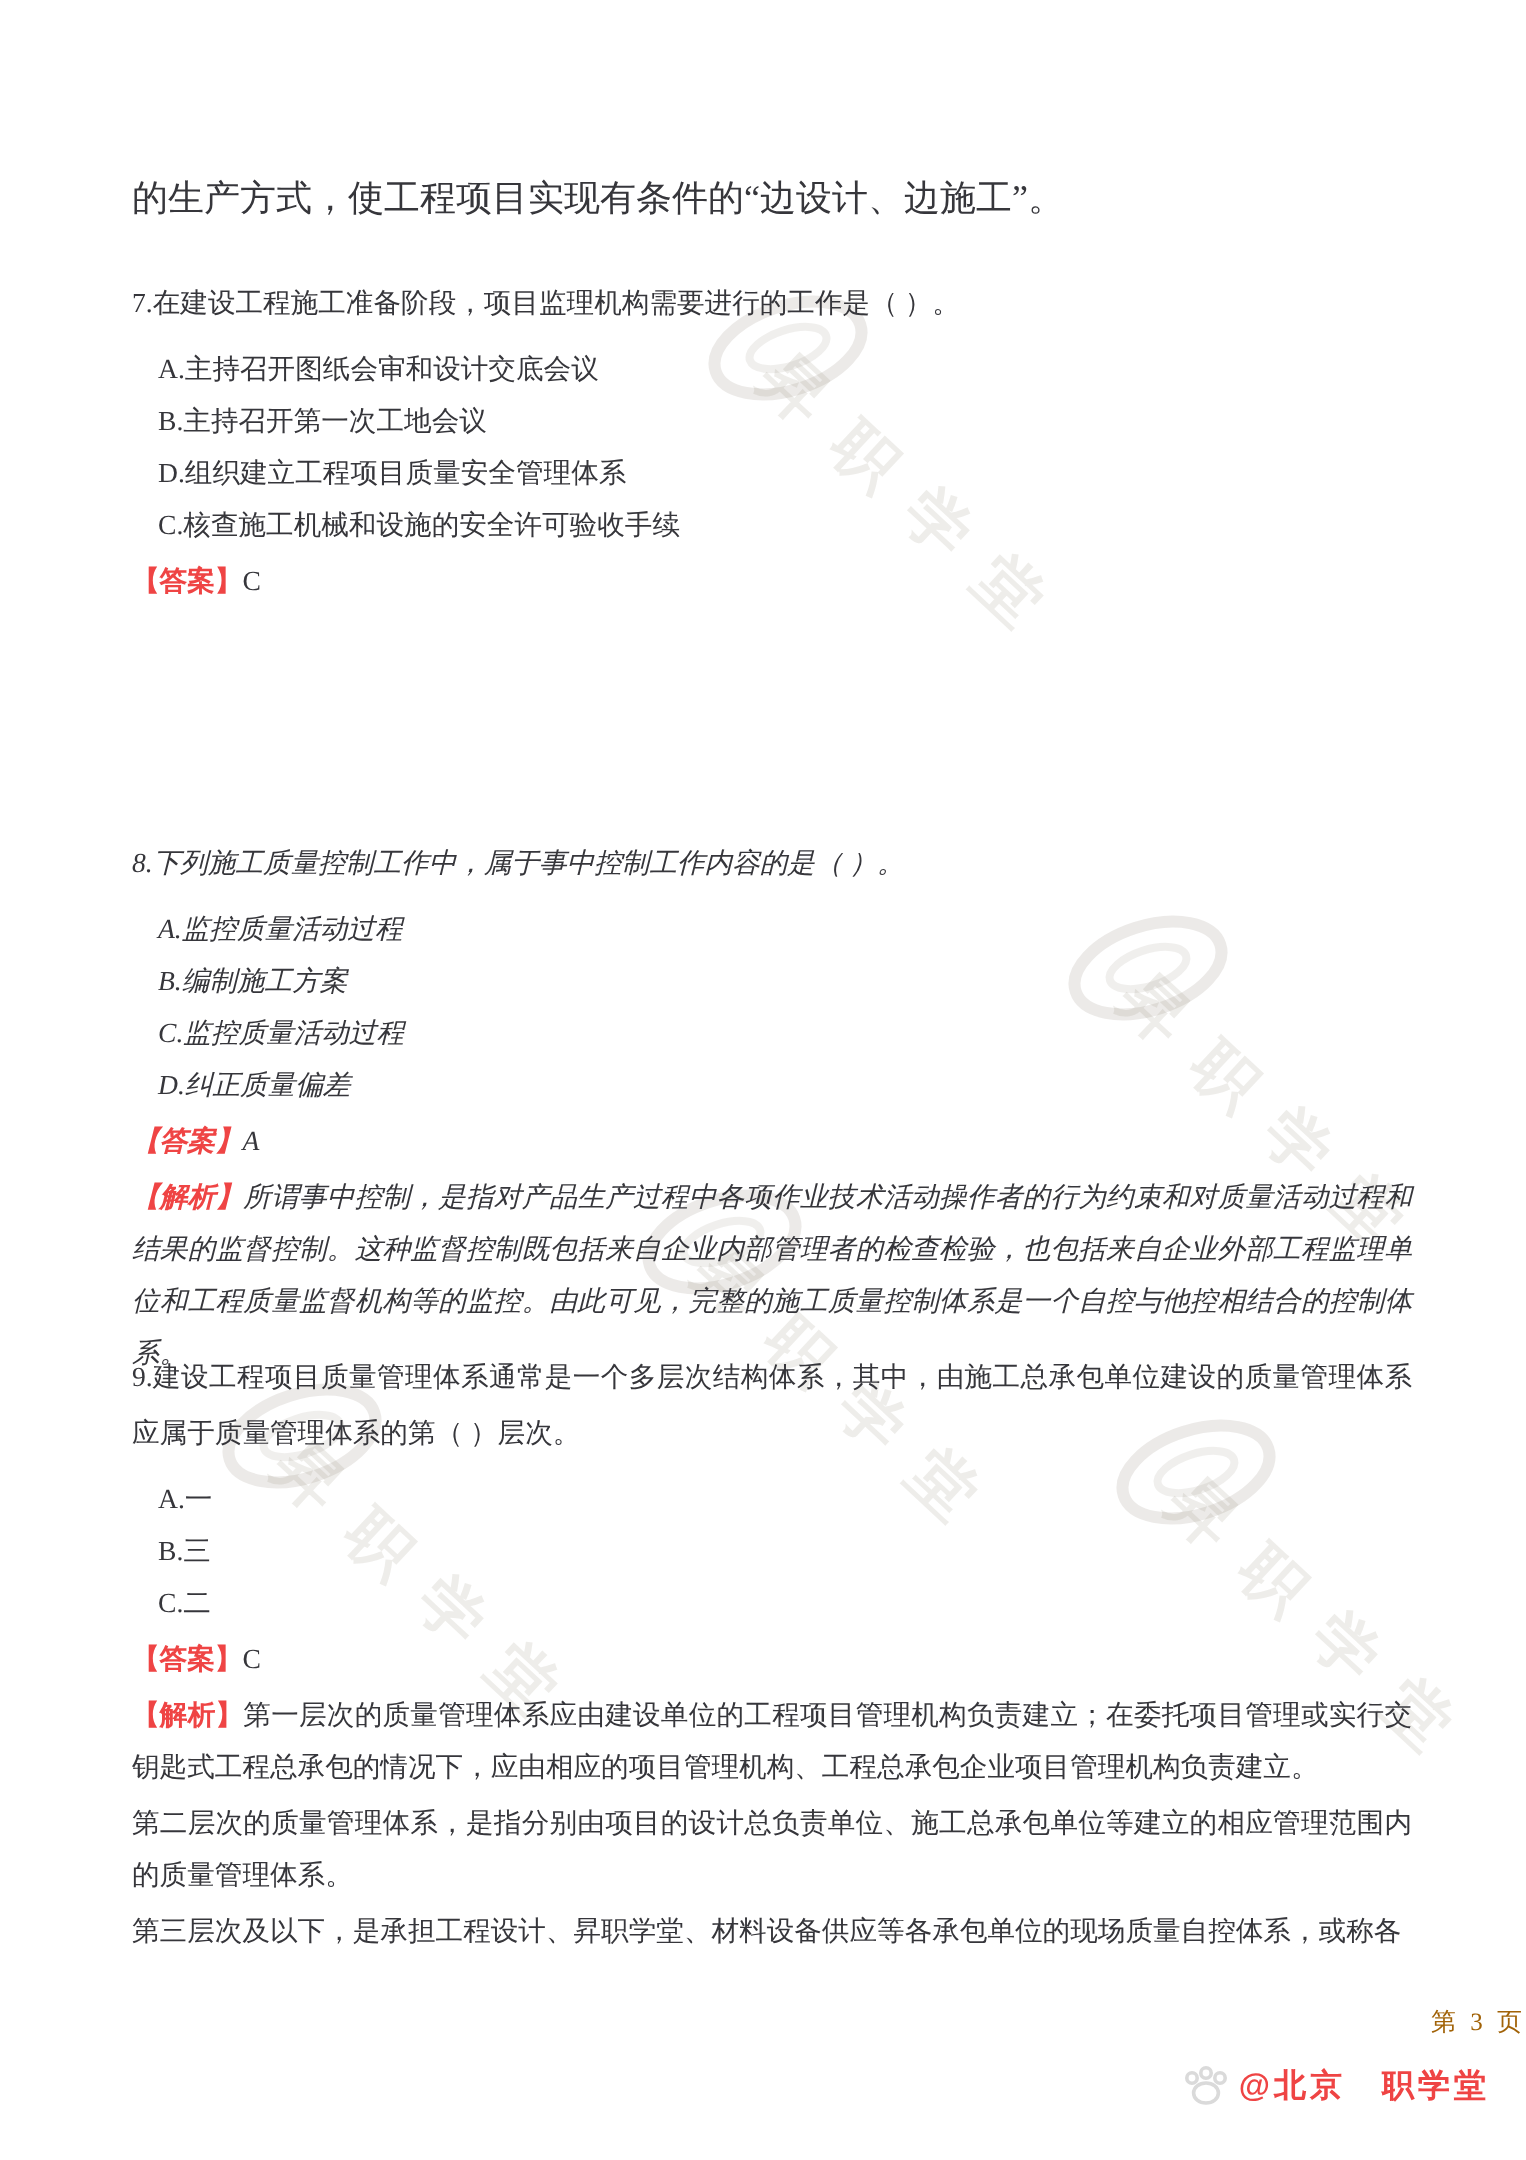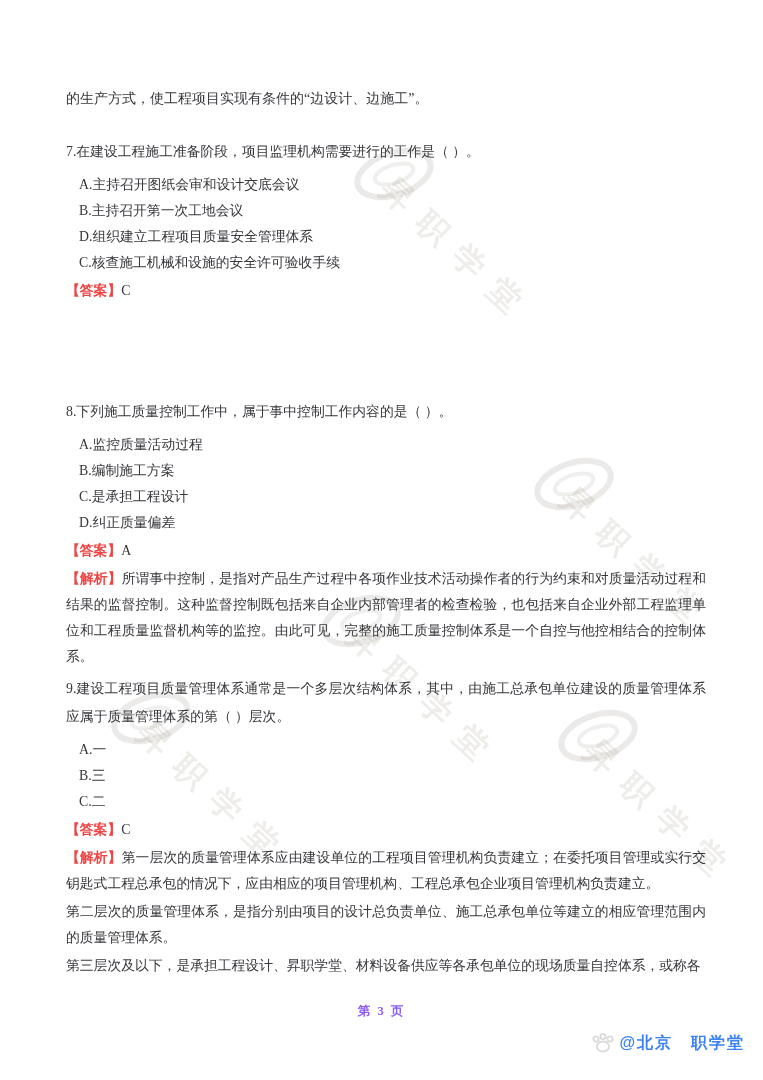--- a/index.html
+++ b/index.html
@@ -16,45 +16,45 @@
   .wm svg { position:absolute; top:0; left:0; }
   .wm-text {
     position:absolute; top:30px; left:52px;
     transform:rotate(43deg); transform-origin:left top;
     font-family:"Liberation Sans","DejaVu Sans",sans-serif;
     font-weight:700; font-size:32px; letter-spacing:17px;
     color:rgba(150,140,125,0.16); white-space:nowrap;
   }
   
   .content-layer { position:absolute; inset:0; z-index:2; }
-  .intro { position:absolute; left:66px; top:88px; width:640px; font-size:14px; line-height:22px; }
+  .intro { position:absolute; left:66px; top:88px; width:640px; font-size:18px; line-height:22px; }
   .qblock { position:absolute; left:66px; width:640px; font-size:13.8px; }
   .qblock.q7 { top:138px; }
-  .qblock.q8 { top:398px; }
+  .qblock.q8 { top:418px;font-style:italic; }
   .qblock.q9 { top:675px; }
   .stem { line-height:28px; margin-bottom:6px; text-align:justify; }
   .opt { line-height:26px; padding-left:13px; }
   .ansline { line-height:26px; margin-top:2px; }
   .analysis { line-height:26px; margin-top:2px; text-align:justify; }
   .lbl {
     font-family:"Liberation Sans","DejaVu Sans",sans-serif;
     font-weight:700; color:#ef4444;
   }
   
   .footer {
-    position:absolute; left:0; top:1003px; width:100%; text-align:center;
-    font-size:12.5px; font-weight:700; color:#8b5cf6; letter-spacing:2px;
+    position:absolute; left:0; top:1003px; width:100%; text-align:right;
+    font-size:12.5px; font-weight:400; color:#a16207; letter-spacing:2px;
   }
   
   .corner {
     position:absolute; right:18px; top:1032px;
     display:flex; align-items:center; gap:4px;
     font-family:"Liberation Sans","DejaVu Sans",sans-serif;
     font-weight:700; font-size:16px; letter-spacing:2px;
-    color:#3b82f6;
+    color:#ef4444;
   }
 </style>
 </head>
 <body>
 
 <div class="page">
 
   <div class="wm-layer">
     <div class="wm" style="left:348px; top:138px;">
       <svg width="96" height="74">
@@ -103,21 +103,21 @@
       <p class="opt">B.主持召开第一次工地会议</p>
       <p class="opt">D.组织建立工程项目质量安全管理体系</p>
       <p class="opt">C.核查施工机械和设施的安全许可验收手续</p>
       <p class="ansline"><span class="lbl">【答案】</span><span>C</span></p>
     </section>
 
     <section class="qblock q8">
       <p class="stem">8.下列施工质量控制工作中，属于事中控制工作内容的是（ ）。</p>
       <p class="opt">A.监控质量活动过程</p>
       <p class="opt">B.编制施工方案</p>
-      <p class="opt">C.是承担工程设计</p>
+      <p class="opt">C.监控质量活动过程</p>
       <p class="opt">D.纠正质量偏差</p>
       <p class="ansline"><span class="lbl">【答案】</span><span>A</span></p>
       <p class="analysis"><span class="lbl">【解析】</span><span>所谓事中控制，是指对产品生产过程中各项作业技术活动操作者的行为约束和对质量活动过程和结果的监督控制。这种监督控制既包括来自企业内部管理者的检查检验，也包括来自企业外部工程监理单位和工程质量监督机构等的监控。由此可见，完整的施工质量控制体系是一个自控与他控相结合的控制体系。</span></p>
     </section>
 
     <section class="qblock q9">
       <p class="stem">9.建设工程项目质量管理体系通常是一个多层次结构体系，其中，由施工总承包单位建设的质量管理体系应属于质量管理体系的第（ ）层次。</p>
       <p class="opt">A.一</p>
       <p class="opt">B.三</p>
       <p class="opt">C.二</p>

